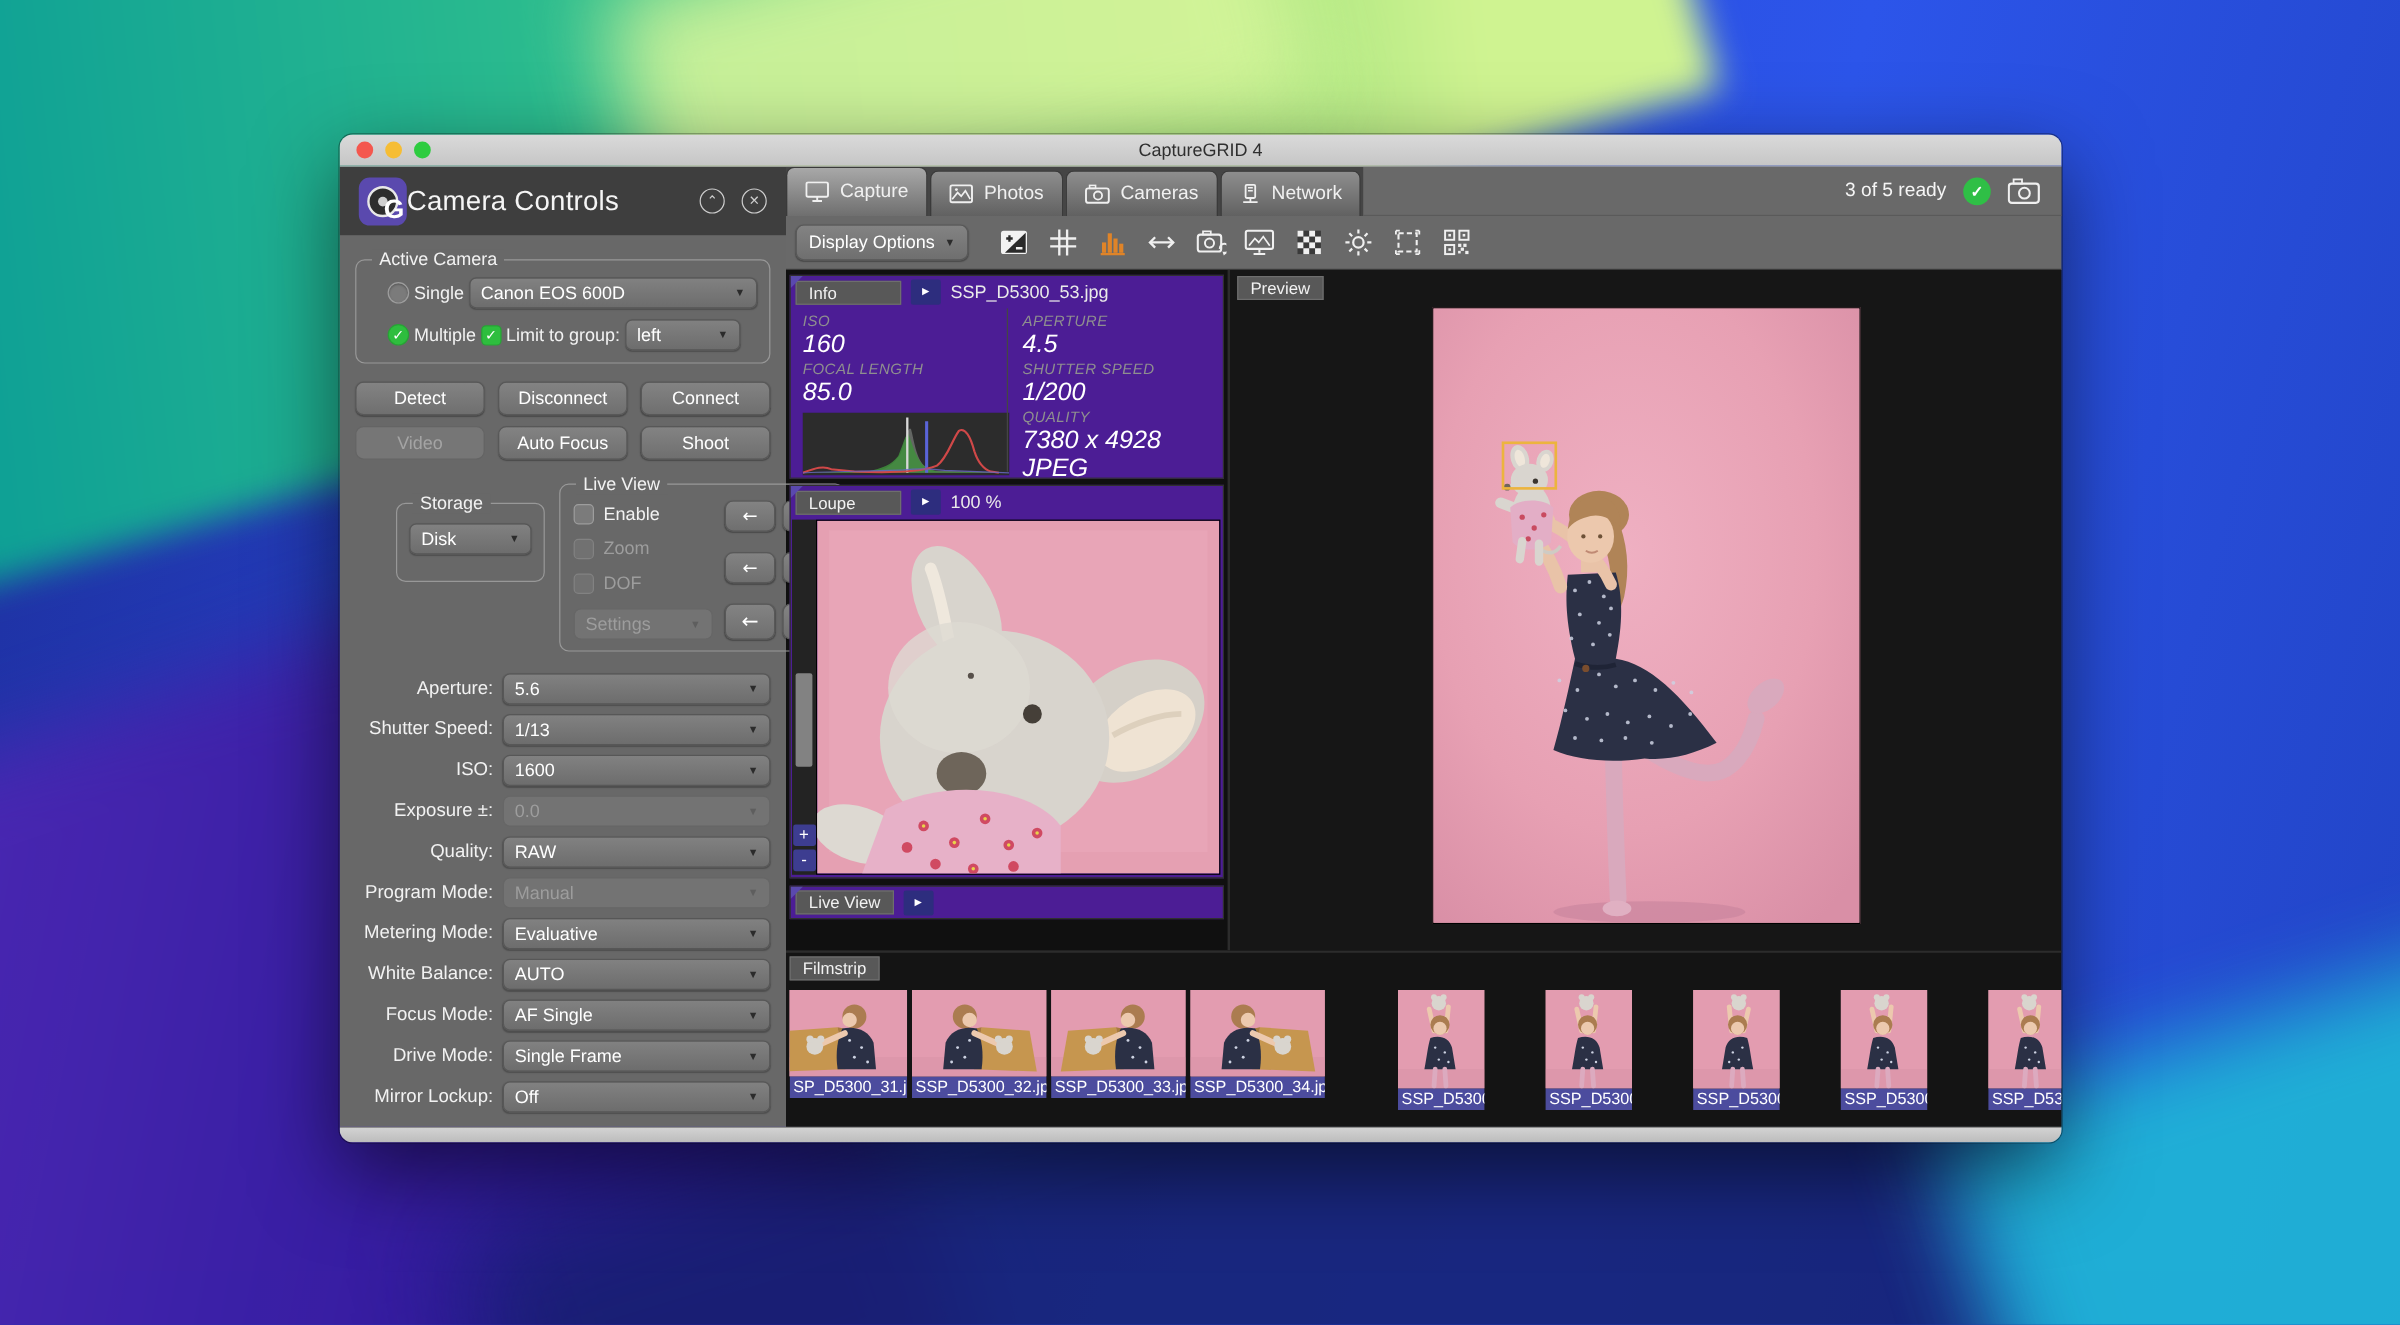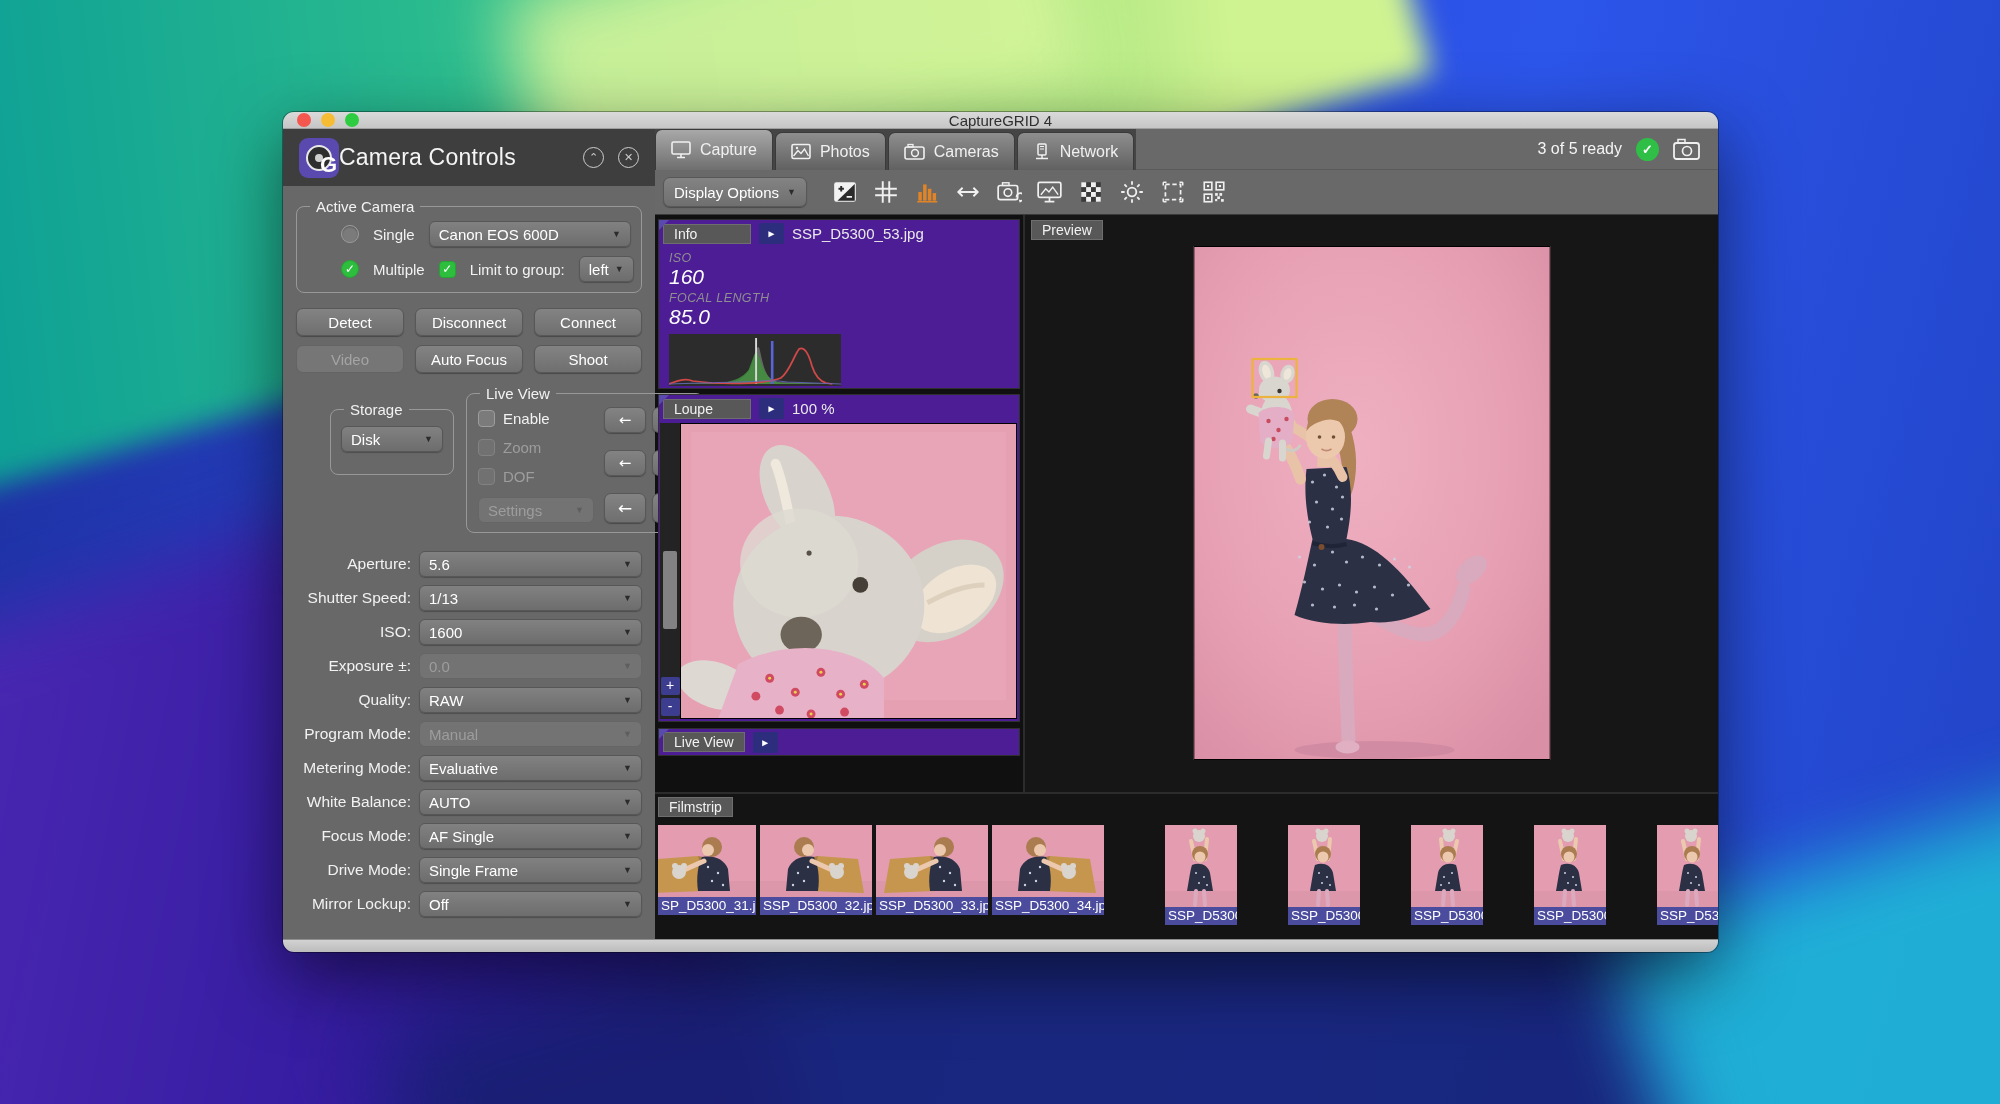--- a/index.html
+++ b/index.html
@@ -18,21 +18,21 @@
     background:linear-gradient(100deg,#0c9e96 8%,#2fbf8d 45%,#8fdc74 70%,#cff391 88%); filter:blur(14px); }
   .bg-green { left:520px; top:-70px; width:560px; height:230px; transform:rotate(-14deg);
     background:#d6f59b; filter:blur(34px); opacity:.9; }
   .bg-cyan { left:1660px; top:840px; width:560px; height:420px; transform:rotate(-18deg);
     background:#1fc0d8; filter:blur(36px); opacity:.85; }
 
   
   .window { position:absolute; left:283px; top:112px; width:1435px; height:840px;
     border-radius:11px; box-shadow:0 24px 70px rgba(0,0,0,.55), 0 0 0 1px rgba(0,0,0,.35);
     display:flex; flex-direction:column; overflow:hidden; }
-  .titlebar { height:17px; flex:none; background:linear-gradient(#dadada,#c6c6c6);
+  .titlebar { height:27px; flex:none; background:linear-gradient(#dadada,#c6c6c6);
     display:flex; align-items:center; position:relative; border-bottom:1px solid #9f9f9f; }
   .traffic { display:flex; gap:10px; margin-left:14px; }
   .tl { width:14px; height:14px; border-radius:50%; }
   .tl.red{ background:#f4574e; } .tl.yellow{ background:#f6bd34; } .tl.green{ background:#2ecc40; }
   .win-title { position:absolute; left:0; right:0; text-align:center; font-size:15px; color:#2f2f2f; }
 
   .win-body { flex:1; display:flex; min-height:0; }
   .win-footer { flex:none; height:13px; background:linear-gradient(#d2d2d2,#bcbcbc); border-top:1px solid #8f8f8f; }
 
   
@@ -61,21 +61,21 @@
   .combo.disabled { background:#737373; border-color:#666; box-shadow:none; }
   .combo.disabled .ctext { color:#9d9d9d; }
   .combo.disabled .carrow { color:#5e5e5e; }
 
   .btn { height:28px; background:linear-gradient(#838383,#6f6f6f); border:1px solid #585858;
     border-radius:7px; color:#fff; font-size:15px; display:flex; align-items:center; justify-content:center;
     box-shadow:0 1px 1px rgba(0,0,0,.3); white-space:nowrap; }
   .btn.disabled { color:#a4a4a4; background:#767676; box-shadow:none; border-color:#646464; }
 
   .ac-group { margin-top:10px; padding:14px 10px 10px 26px; }
-  .ac-row { display:flex; align-items:center; gap:14px;margin-left:18px; }
+  .ac-row { display:flex; align-items:center; gap:4px; }
   .ac-row + .ac-row { margin-top:9px; }
   .radio { width:18px; height:18px; border-radius:50%; background:#7b7b7b; border:1px solid #9d9d9d;
     box-shadow:inset 0 1px 2px rgba(0,0,0,.3); flex:none; }
   .radio.on, .checkbox.on { background:#2ebe3e; border-color:#27a335; color:#fff; font-size:12px;
     display:flex; align-items:center; justify-content:center; box-shadow:none; }
   .checkbox { width:17px; height:17px; border-radius:4px; background:#7b7b7b; border:1px solid #9d9d9d; flex:none; }
   .checkbox.dim { background:#717171; border-color:#828282; }
   .ctl-label { color:#f2f2f2; font-size:15px; white-space:nowrap; }
   .ctl-label.dim { color:#9d9d9d; }
 
@@ -599,20 +599,29 @@
                 <svg class="histogram" viewBox="0 0 160 52" preserveAspectRatio="none">
                   <rect width="160" height="52" fill="#2c2c2c"></rect>
                   <path d="M0,50 L55,49 C65,47 70,44 76,34 C80,20 82,10 84,14 C86,22 88,38 94,44 L100,48 L160,50 Z" fill="#9aa09a" opacity=".5"></path>
                   <path d="M0,50 L50,49 C62,46 68,44 74,36 C78,26 80,16 82,18 C85,26 88,40 96,46 L104,49 L160,50 Z" fill="#3f8f3c" opacity=".85"></path>
                   <path d="M81,50 V4" stroke="#d8d8d8" stroke-width="1.8"></path>
                   <path d="M96,50 V7" stroke="#5a64d8" stroke-width="2.4"></path>
                   <path d="M0,50 C10,46 16,44 22,47 L40,49 C80,50.5 95,48 104,44 C112,38 116,22 121,15 C126,12 130,20 133,32 C136,42 140,47 146,49 L152,50" fill="none" stroke="#d04848" stroke-width="1.7"></path>
                   <path d="M0,50 C20,49 55,48.5 78,47.5 C88,46.5 98,46 110,48 L160,50" fill="none" stroke="#6868c8" stroke-width="1" opacity=".8"></path>
                 </svg>
               </div>
+              <div class="info-col right">
+                <div class="ilabel">APERTURE</div>
+                <div class="ivalue">4.5</div>
+                <div class="ilabel">SHUTTER SPEED</div>
+                <div class="ivalue">1/200</div>
+                <div class="ilabel">QUALITY</div>
+                <div class="ivalue">7380 x 4928</div>
+                <div class="ivalue">JPEG</div>
+              </div>
             </div>
           </div>
 
           <div class="panel-dark loupe-panel">
             <div class="corner-tri"></div>
             <div class="panel-hdr">
               <div class="chip">Loupe</div>
               <div class="playbtn">
                   <span>►</span>
                 </div>

